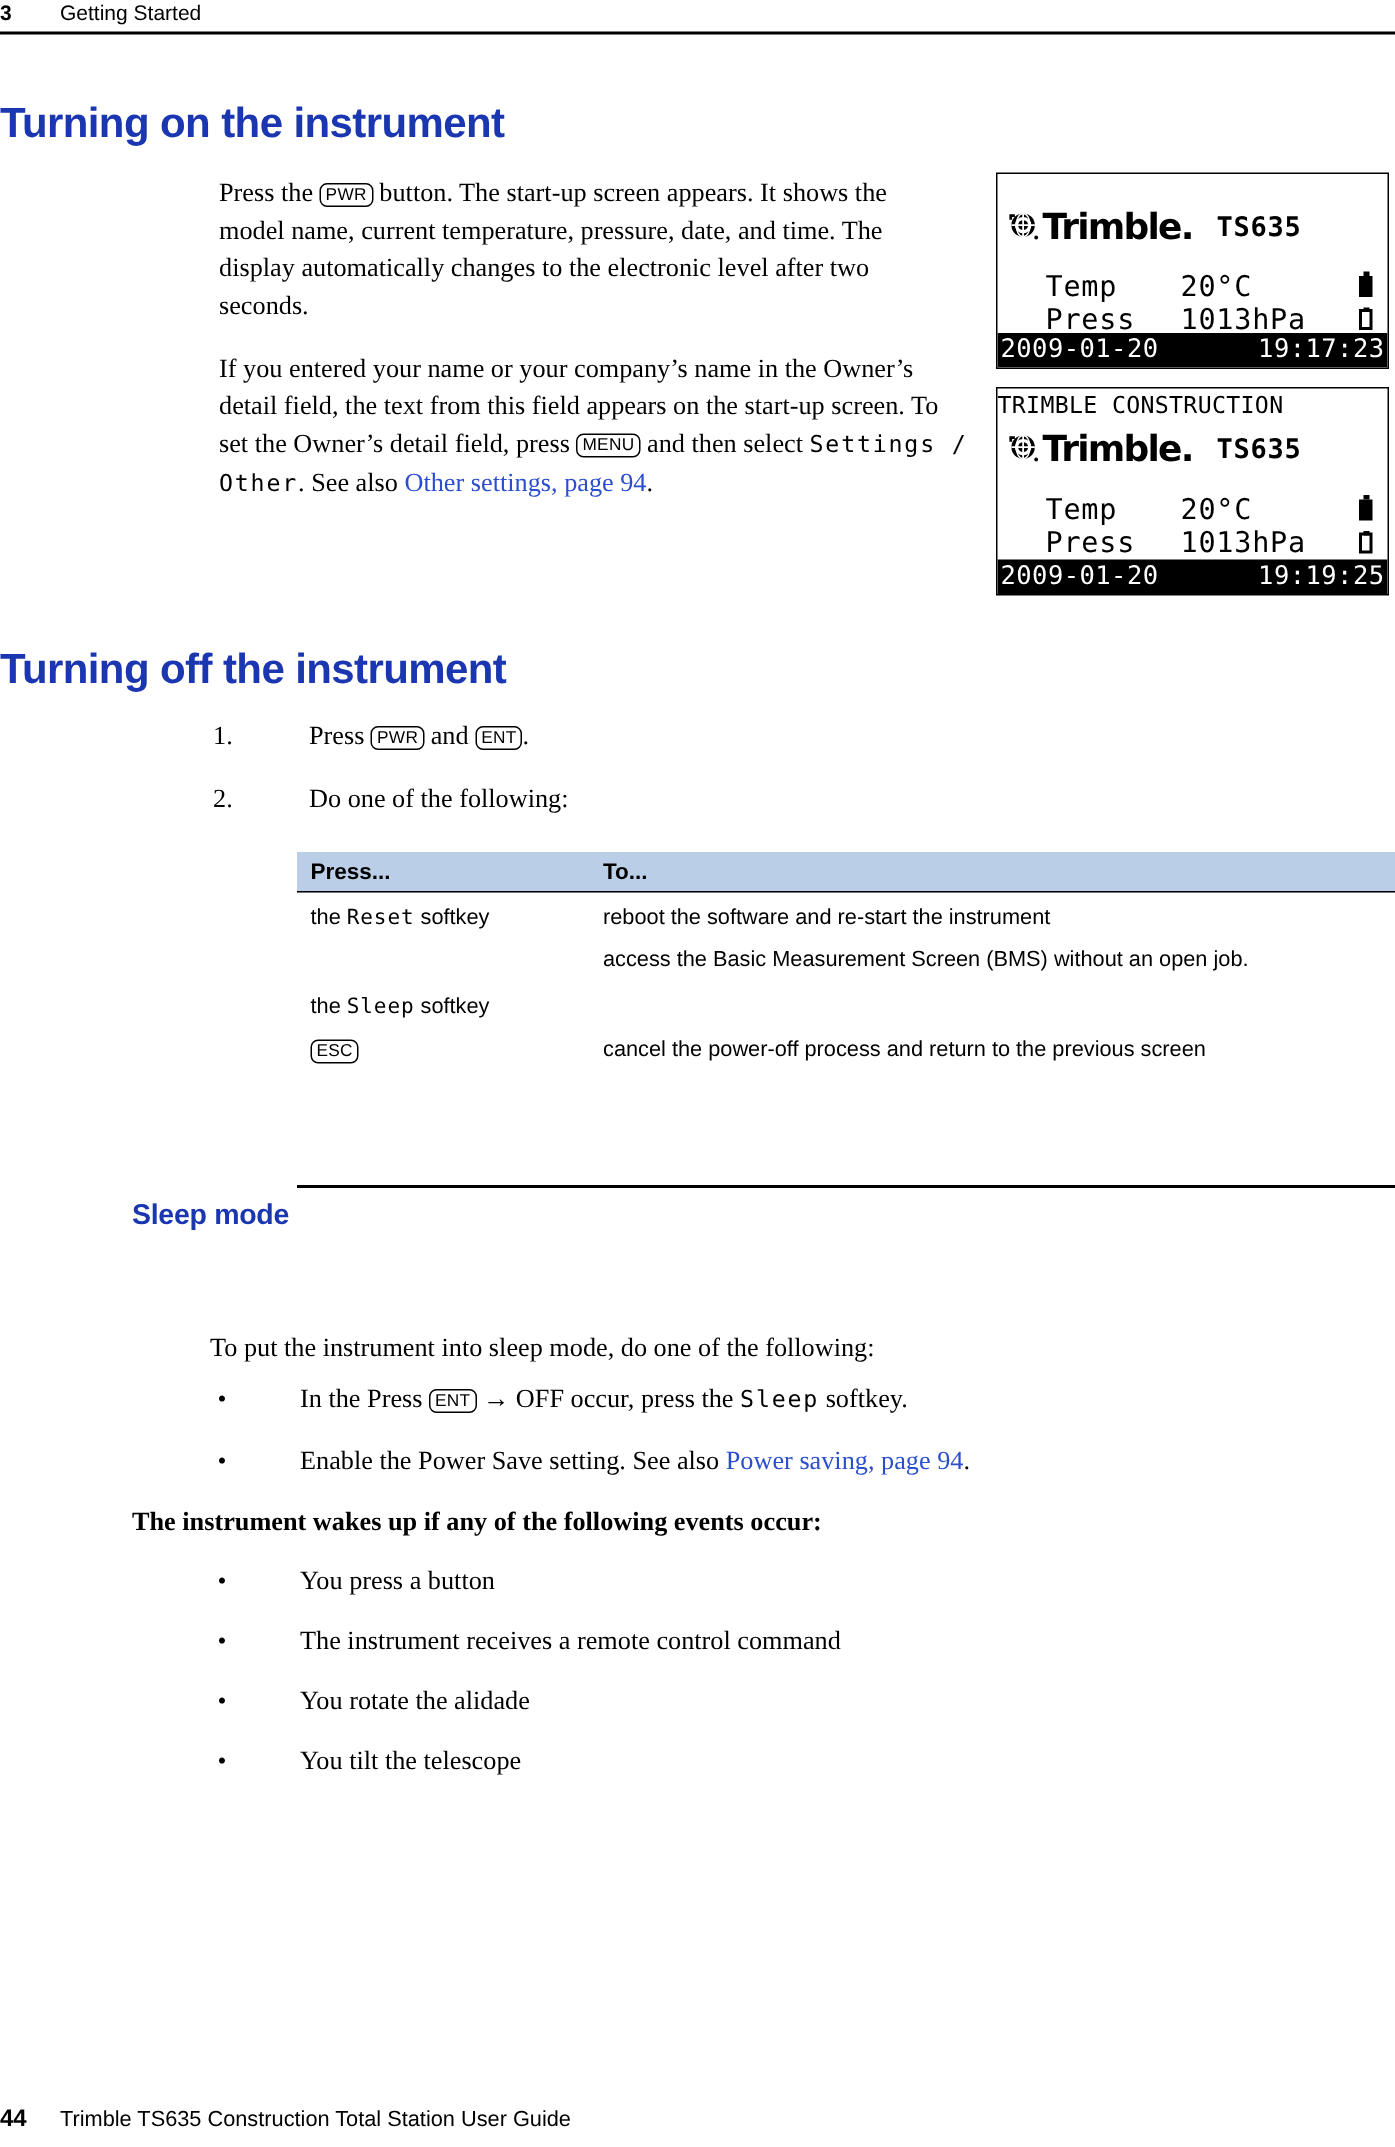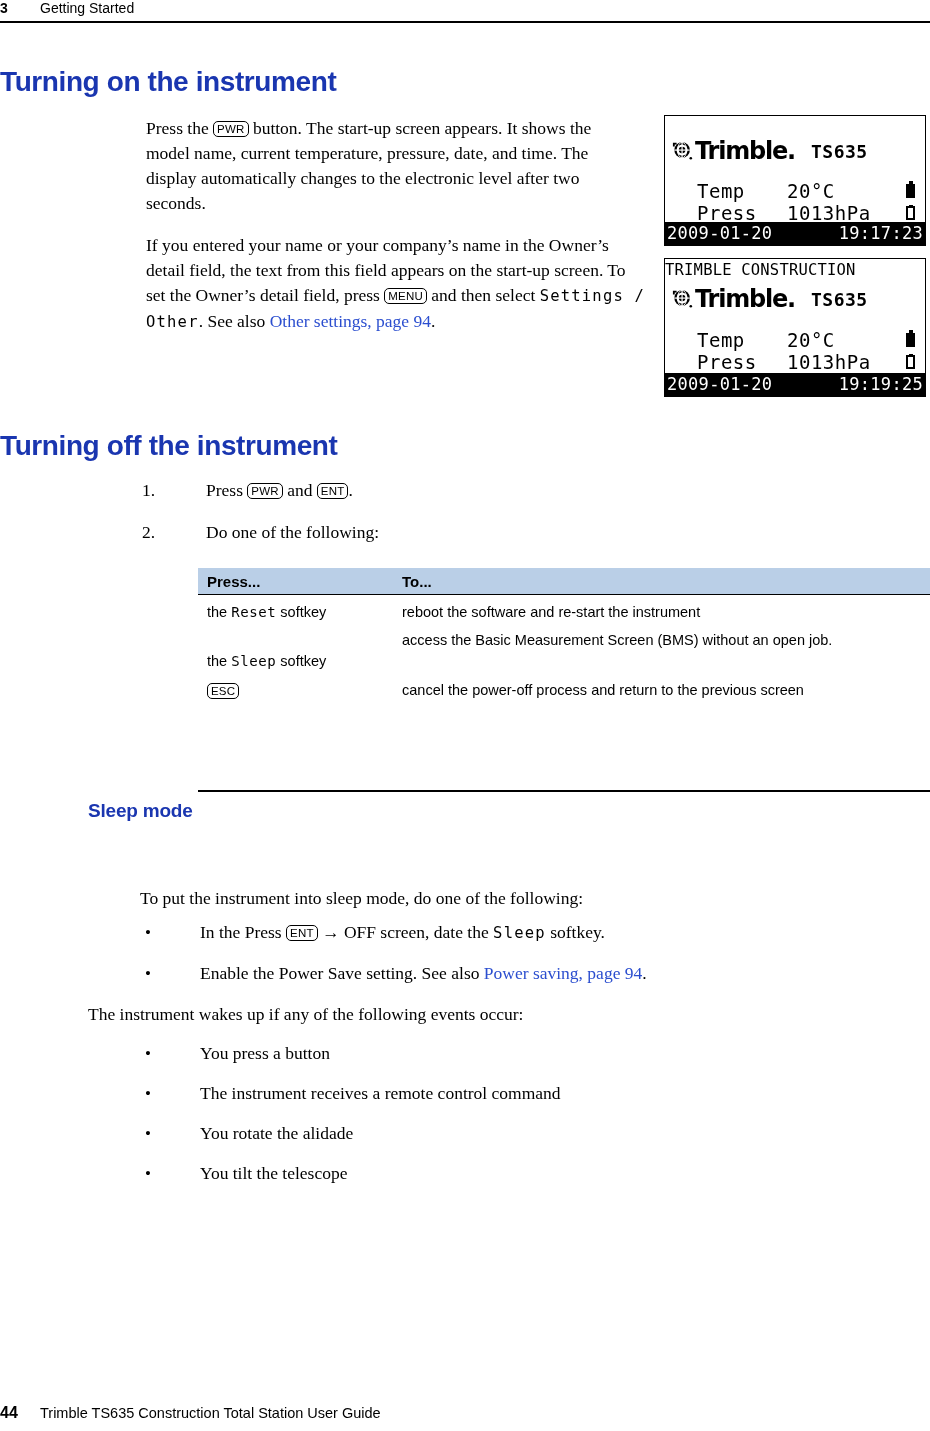--- a/index.html
+++ b/index.html
@@ -432,48 +432,48 @@
 
 
   <div class="trow" style="margin-top:7px;">
     <div class="c1"><span>the </span><span class="tbl-mono">Reset</span><span> softkey</span></div>
     <div class="c2">
       <span class="sub">reboot the software and re-start the instrument</span>
       <span class="sub" style="margin-top:7px;">access the Basic Measurement Screen (BMS) without an open job.</span>
     </div>
   </div>
 
-  <div class="trow" style="margin-top:0;">
+  <div class="trow" style="margin-top:10px;">
     <div class="c1"><span>the </span><span class="tbl-mono">Sleep</span><span> softkey</span></div>
   </div>
 
   <div class="trow" style="margin-top:8px;">
     <div class="c1"><span class="keycap tbl">ESC</span></div>
     <div class="c2" style="width:470px; flex:none;">
       <span class="sub">cancel the power-off process and return to the previous screen</span>
     </div>
   </div>
 </div>
 <div id="table-bottom-rule"></div>
 
 <div class="h2" style="left:88px; top:800px;">Sleep mode</div>
 
 <div class="para" style="left:140px; top:886px;">To put the instrument into sleep mode, do one of the following:</div>
 
 <div class="bullet" style="left:145px; top:920px;">
   <span class="dot">•</span>
-  <span class="txt"><span>In the Press </span><span class="keycap">ENT</span><span> → OFF screen, date the </span><span class="lcdmono">Sleep</span><span> softkey.</span></span>
+  <span class="txt"><span>In the Press </span><span class="keycap">ENT</span><span> → OFF occur, press the </span><span class="lcdmono">Sleep</span><span> softkey.</span></span>
 </div>
 
 <div class="bullet" style="left:145px; top:961px;">
   <span class="dot">•</span>
   <span class="txt"><span>Enable the Power Save setting. See also </span><span class="link">Power saving, page 94</span><span>.</span></span>
 </div>
 
-<div class="para" style="left:88px; top:1002px;">The instrument wakes up if any of the following events occur:</div>
+<div class="para" style="left:88px; top:1002px;font-weight:bold;">The instrument wakes up if any of the following events occur:</div>
 
 <div class="bullet" style="left:145px; top:1041px;">
   <span class="dot">•</span>
   <span class="txt">You press a button</span>
 </div>
 <div class="bullet" style="left:145px; top:1081px;">
   <span class="dot">•</span>
   <span class="txt">The instrument receives a remote control command</span>
 </div>
 <div class="bullet" style="left:145px; top:1121px;">

